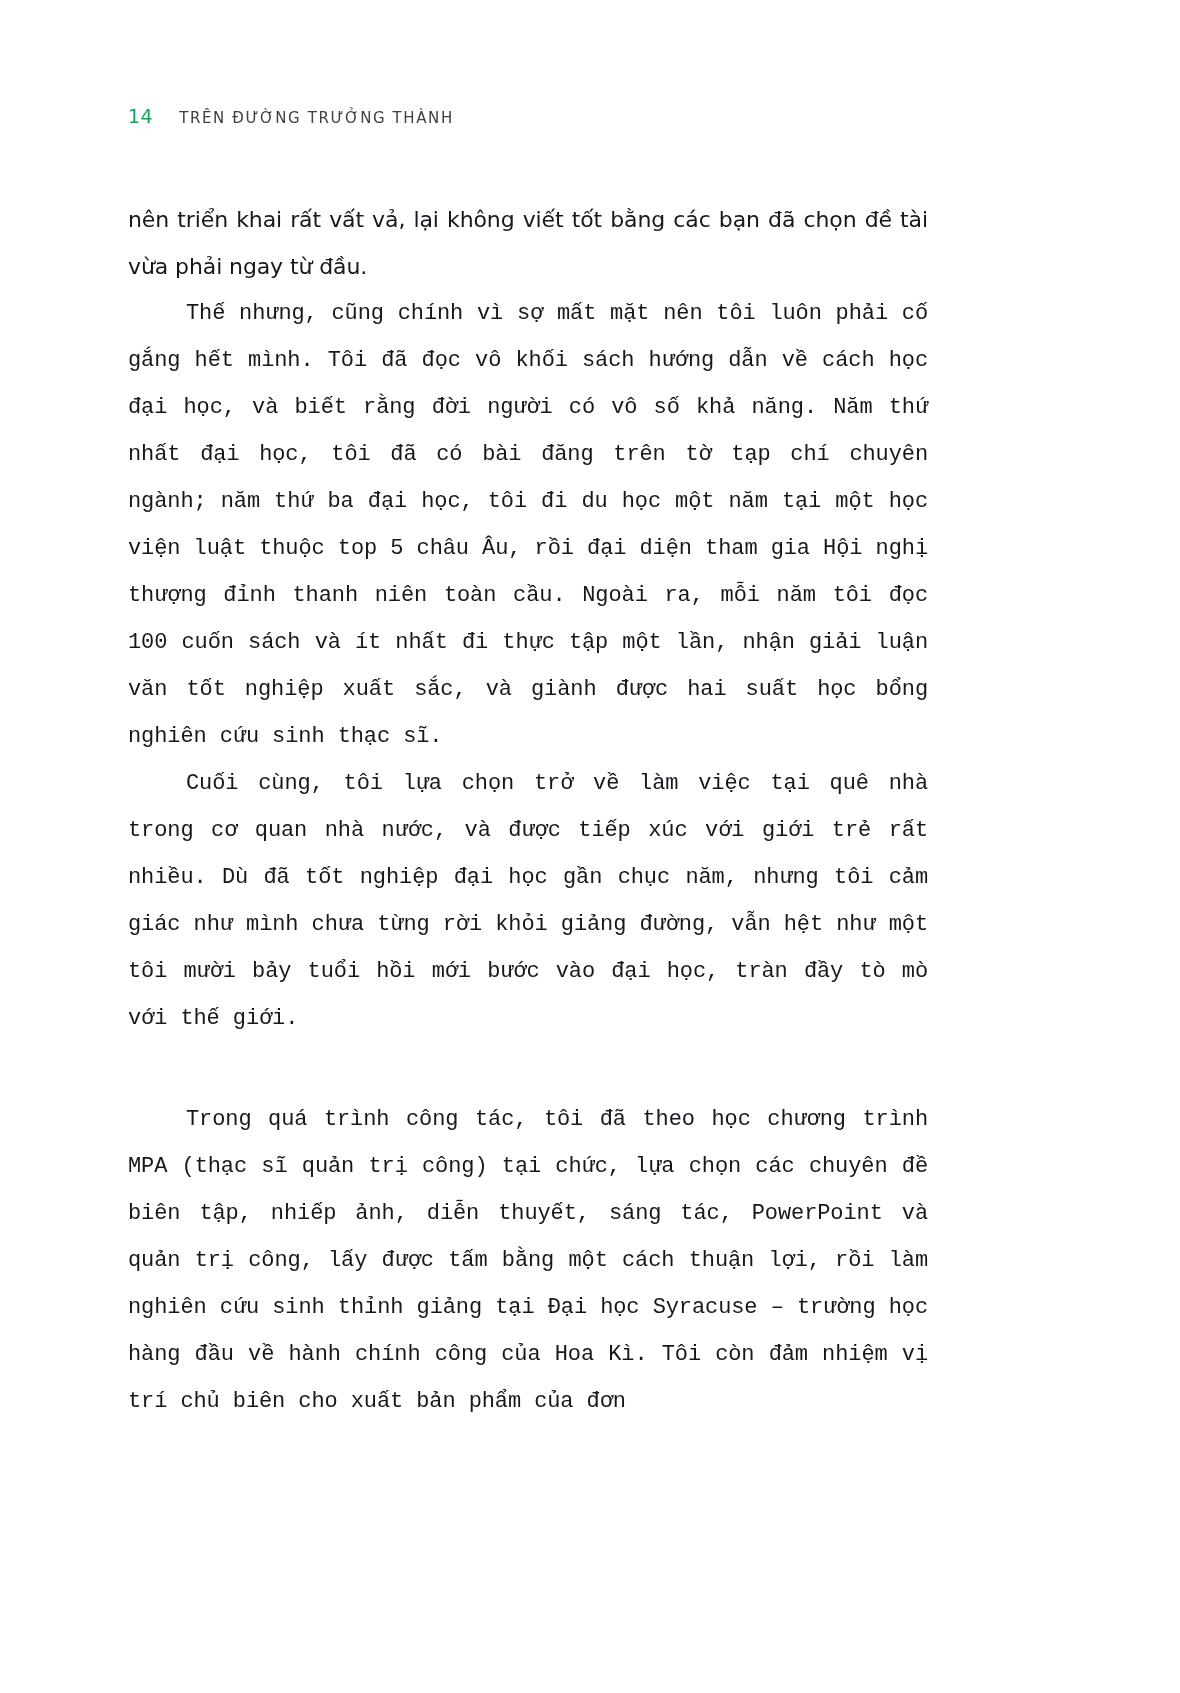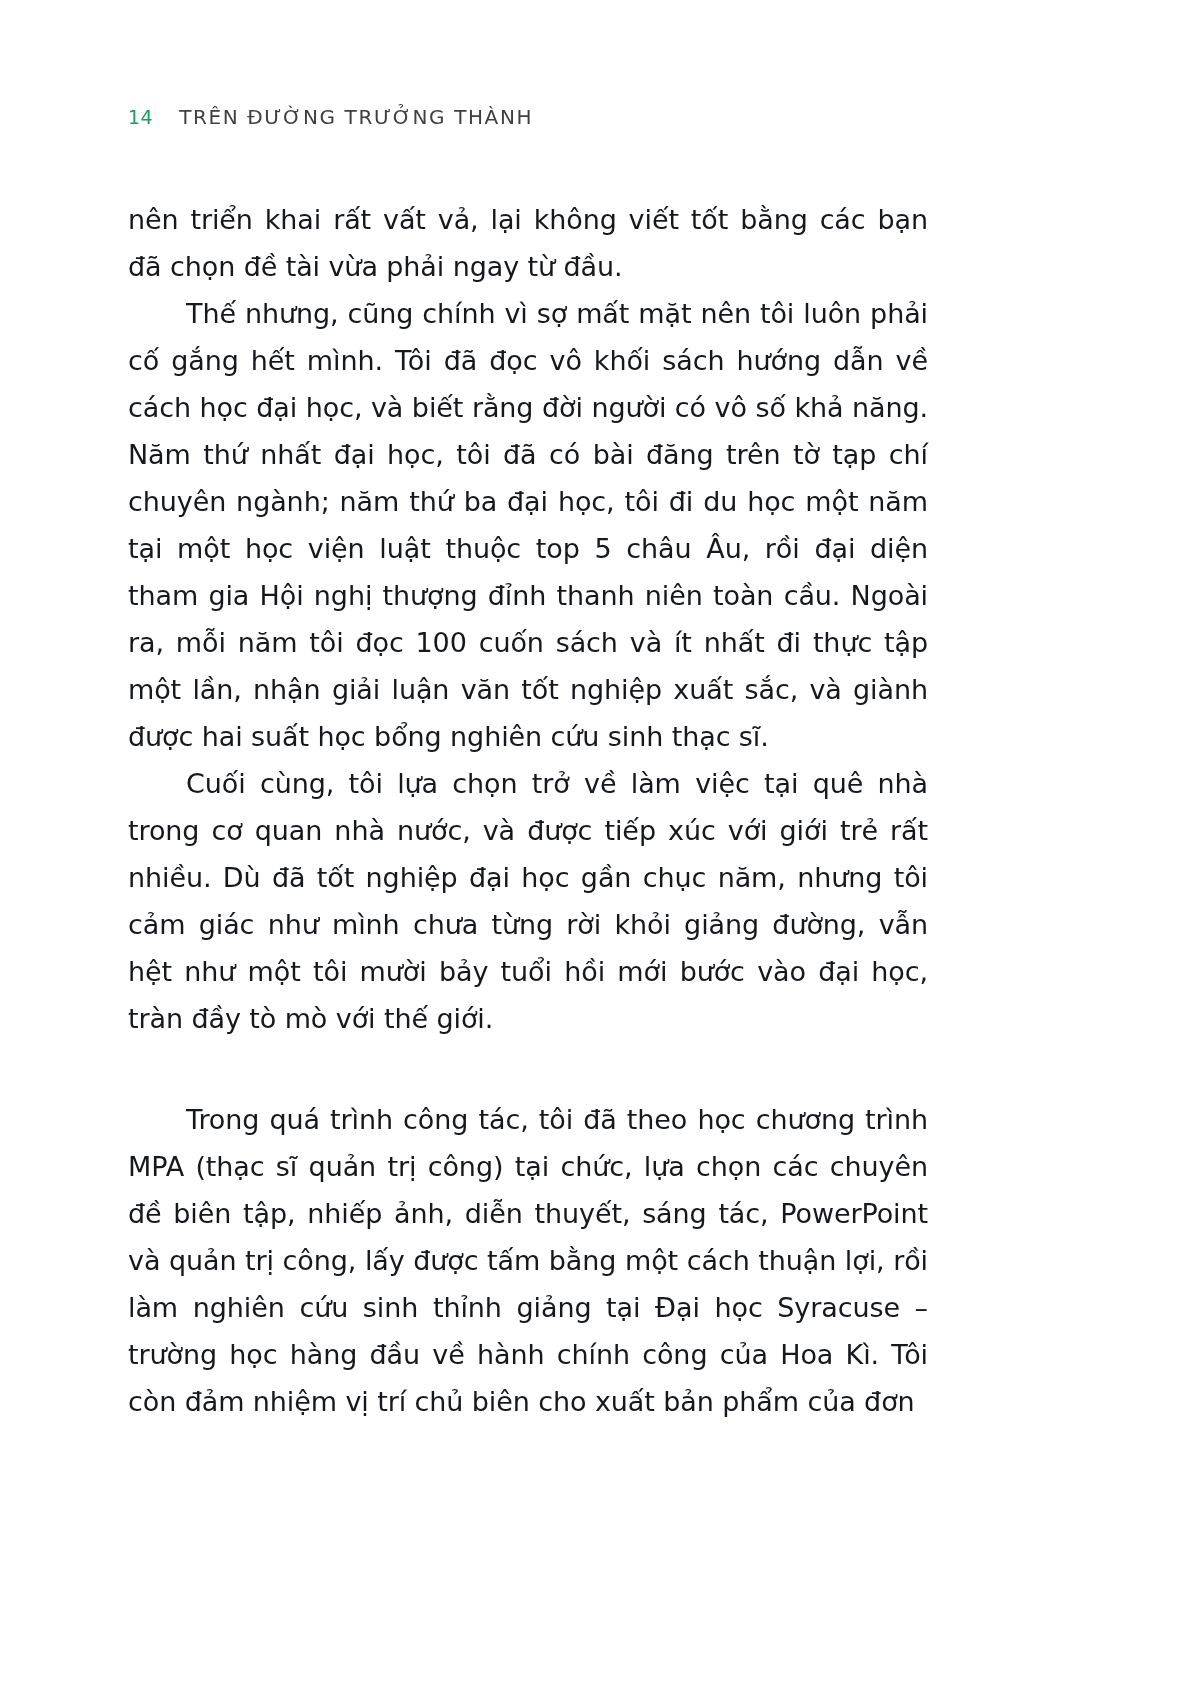--- a/index.html
+++ b/index.html
@@ -34,46 +34,47 @@
     white-space: nowrap;
   }
   .folio {
     color: #16a05a;
     font-size: 19px;
     letter-spacing: 0.5px;
     font-family: "DejaVu Sans", sans-serif;
   }
   .head-title {
     color: #3f3f3f;
-    font-size: 20px;
+    font-size: 15px;
     letter-spacing: 1.6px;
     font-family: "DejaVu Sans", sans-serif;
   }
 
   
   .body-col {
     position: absolute;
     top: 196px;
     left: 128px;
     width: 800px;
   }
 
   p.para {
     margin: 0;
     color: #15181c;
-    font-size: 27px;
+    font-size: 22px;
     line-height: 47px;
     text-align: justify;
     text-justify: inter-word;
     font-family: "DejaVu Sans", sans-serif;
     font-weight: 400;
     letter-spacing: -0.1px;
   }
   p.para.indent {
     text-indent: 58px;
+    font-family: Liberation Mono, monospace;
   }
 
   
   p.heading {
     margin: 0;
     color: #13a055;
     font-weight: bold;
     font-size: 29.5px;
     line-height: 47px;
     text-align: justify;

